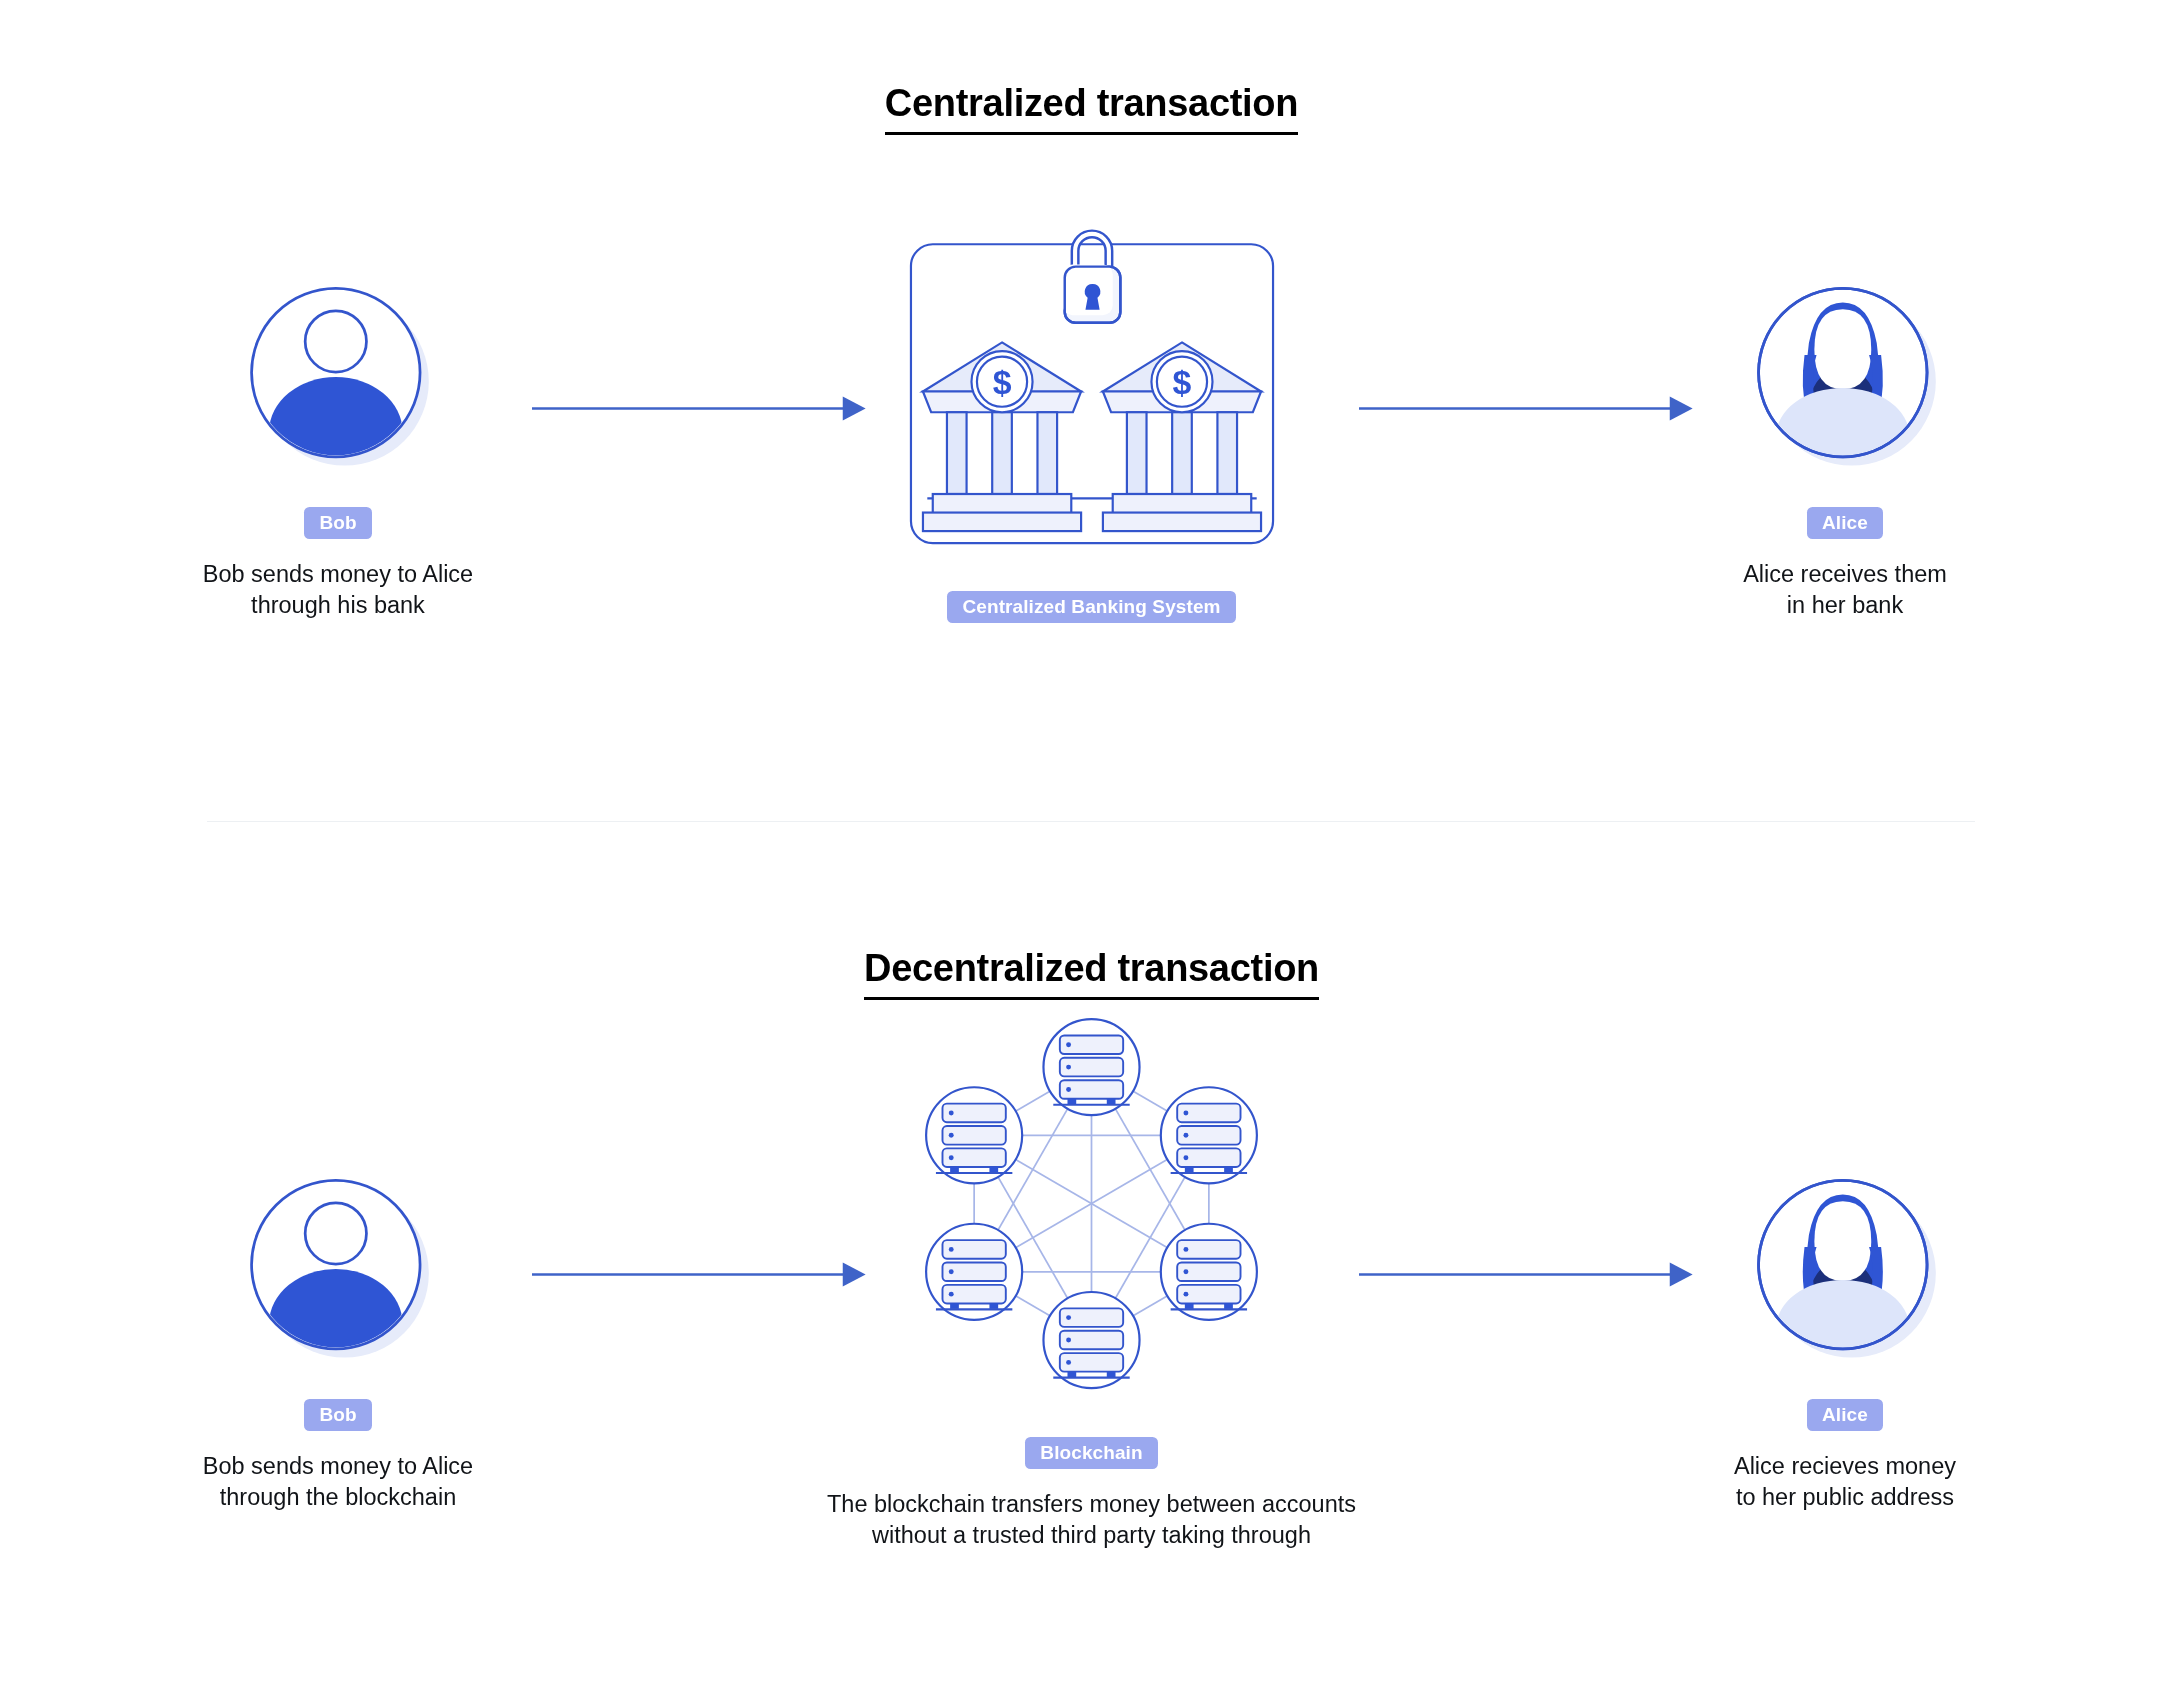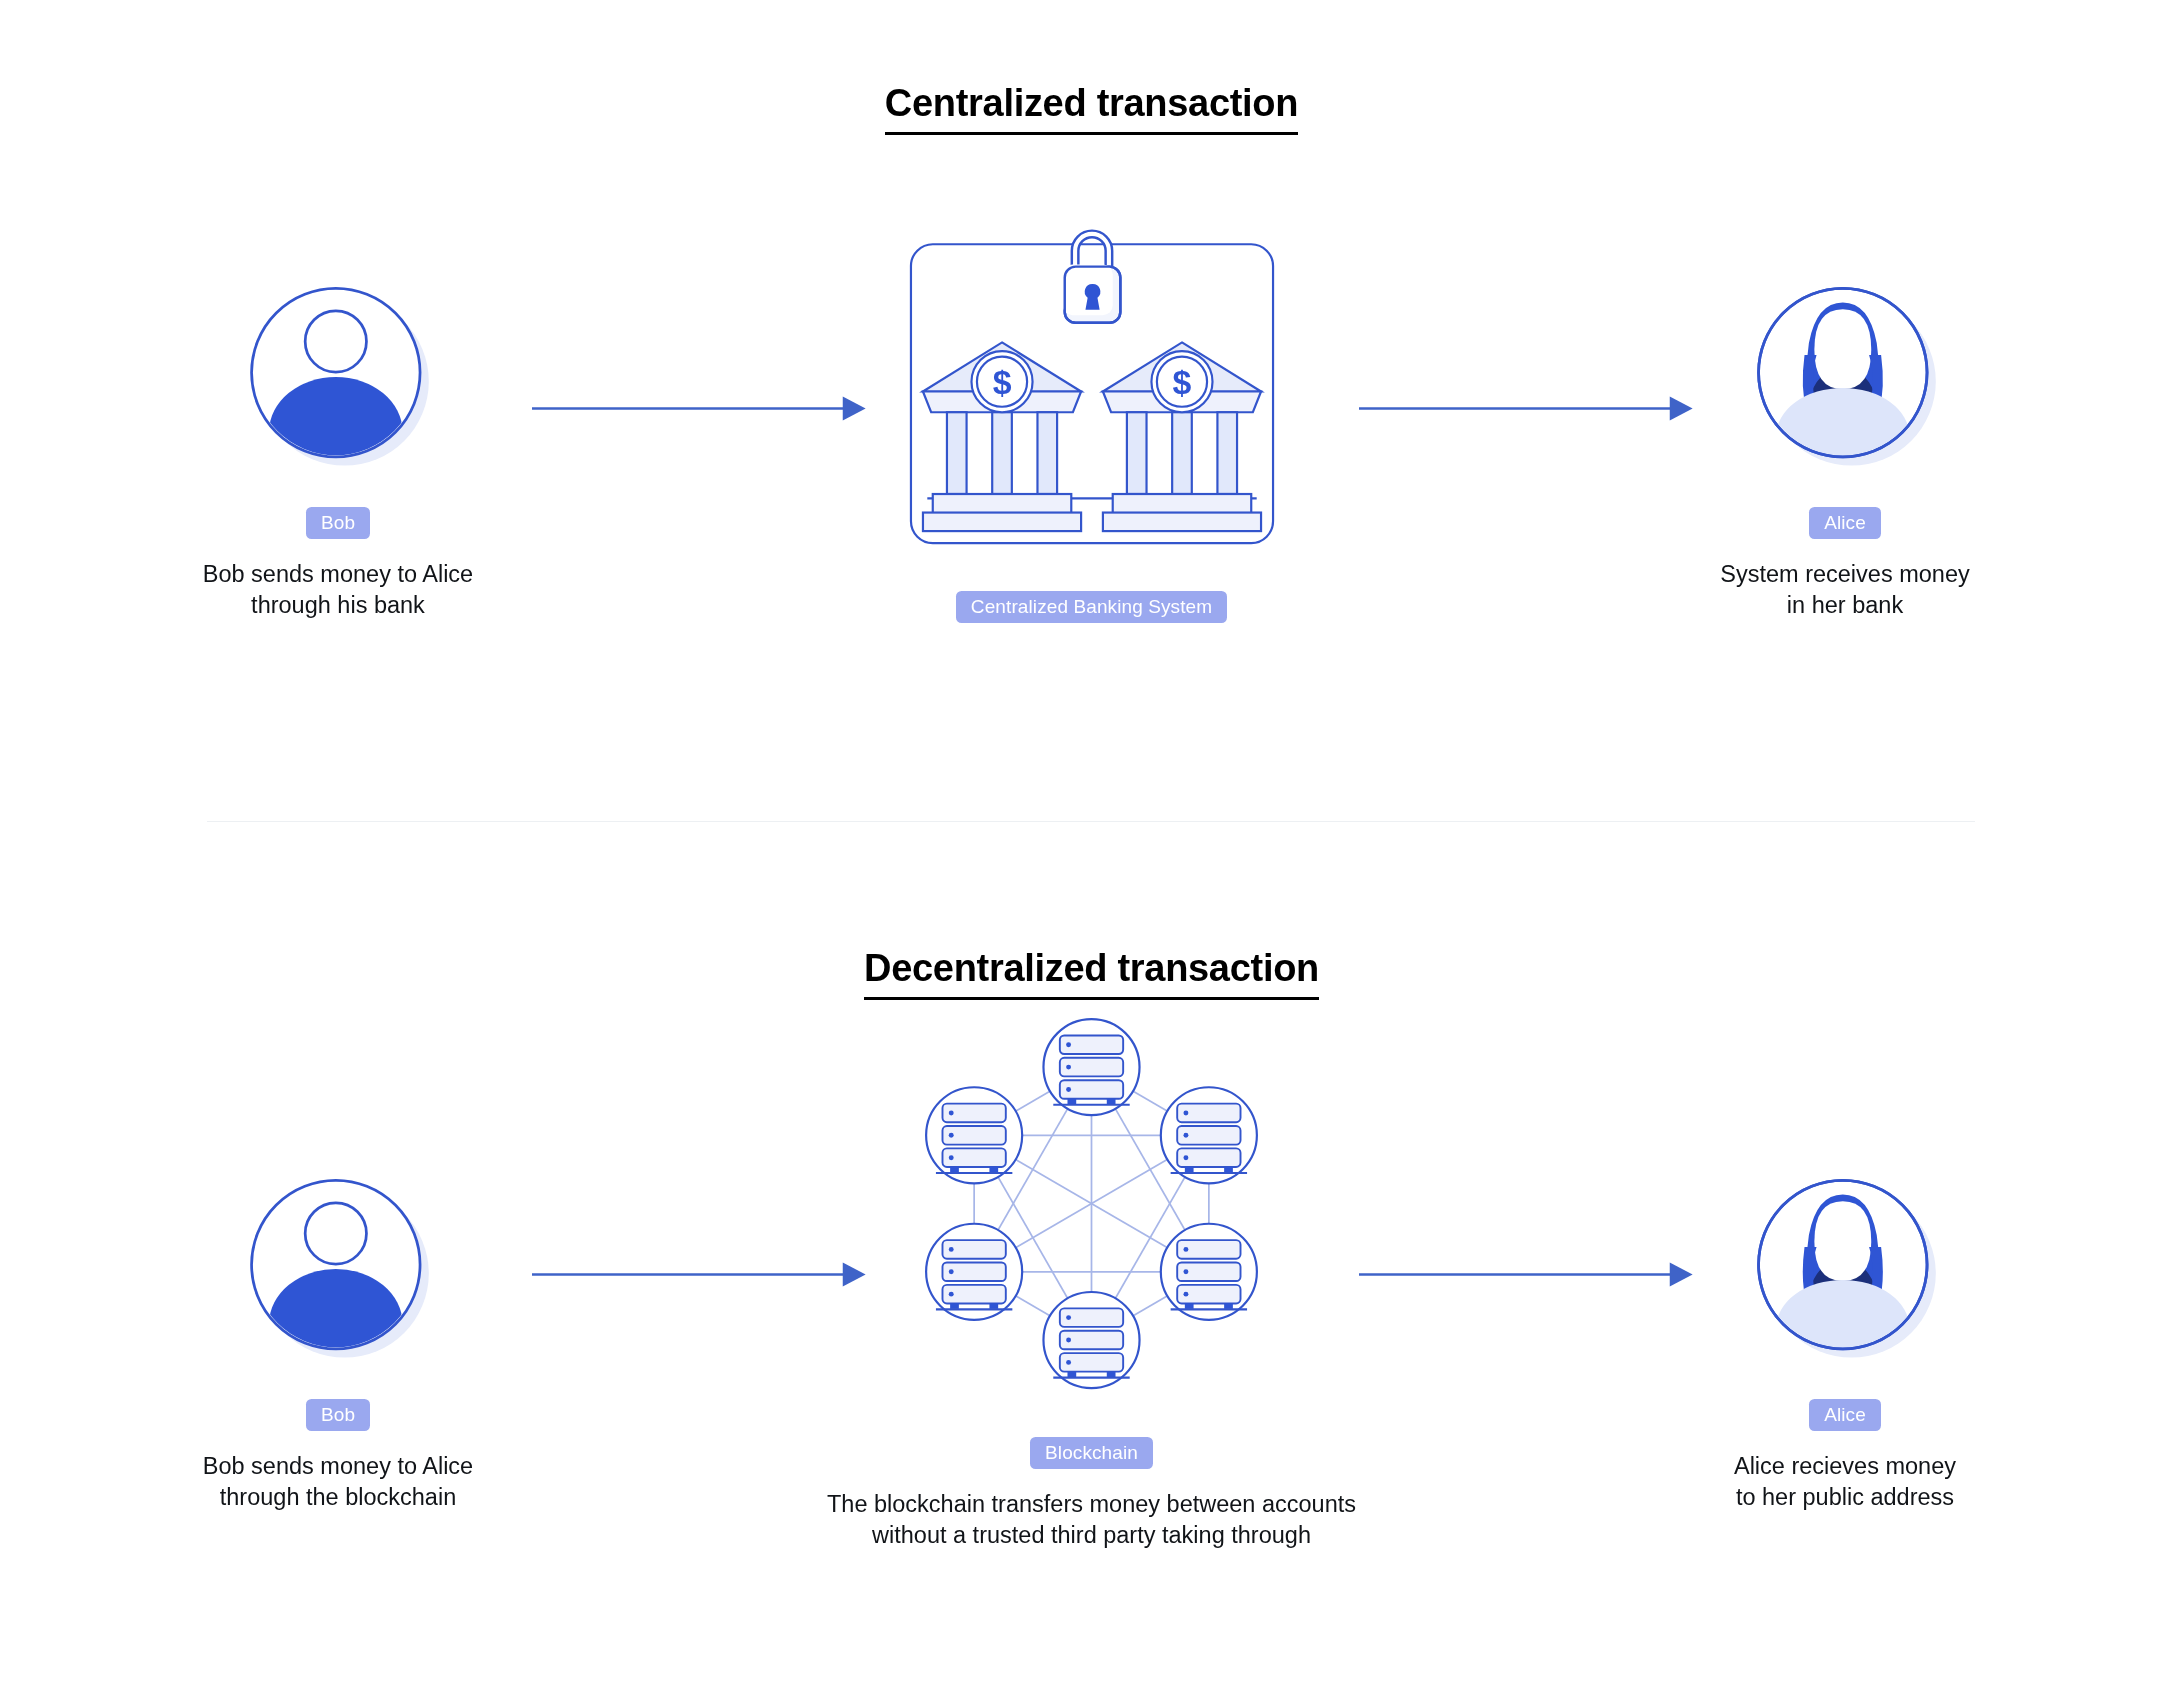--- a/index.html
+++ b/index.html
@@ -46,21 +46,21 @@
   .col-left{left:65px;width:546px;}
   .col-mid{left:655px;width:873px;}
   .col-right{left:1572px;width:546px;}
 
   .art{position:relative;margin:0 auto;}
 
   .badge{
     display:inline-block;
     background:#9aa8ef;
     color:#ffffff;
-    font-weight:normal;
+    font-weight:bold;
     font-size:19px;
     border-radius:5.5px;
     padding:6px 15.3px 7px 15.3px;
     letter-spacing:0.1px;
     line-height:1;
   }
   .caption{
     margin-top:20px;
     font-size:23.5px;
     line-height:1.33;
@@ -182,21 +182,21 @@
           <path d="M96 130 q-8 60 4 104 q6 22 16 28 l12 -8 q-14 -24 -16 -62 q-2 -38 6 -62 z" fill="#2f55d4"></path>
           <path d="M236 130 q8 60 -4 104 q-6 22 -16 28 l-12 -8 q14 -24 16 -62 q2 -38 -6 -62 z" fill="#2f55d4"></path>
           <ellipse cx="166" cy="278" rx="122" ry="88" fill="#dde5fa"></ellipse>
         </g>
         <circle cx="166" cy="162" r="154" fill="none" stroke="#3355cc" stroke-width="5"></circle>
       </svg>
     </div>
     <div style="margin-top:37px;">
       <span class="badge">Alice</span>
     </div>
-    <div class="caption">System receives money
+    <div class="caption">Alice receives them
 in her bank</div>
   </div>
 </div>
 
 <div class="divider"></div>
 
 <div class="section" id="section-decentralized">
 
   <div class="section-title" id="title-decentralized" style="top:76px;">
     <span>Decentralized transaction</span>

